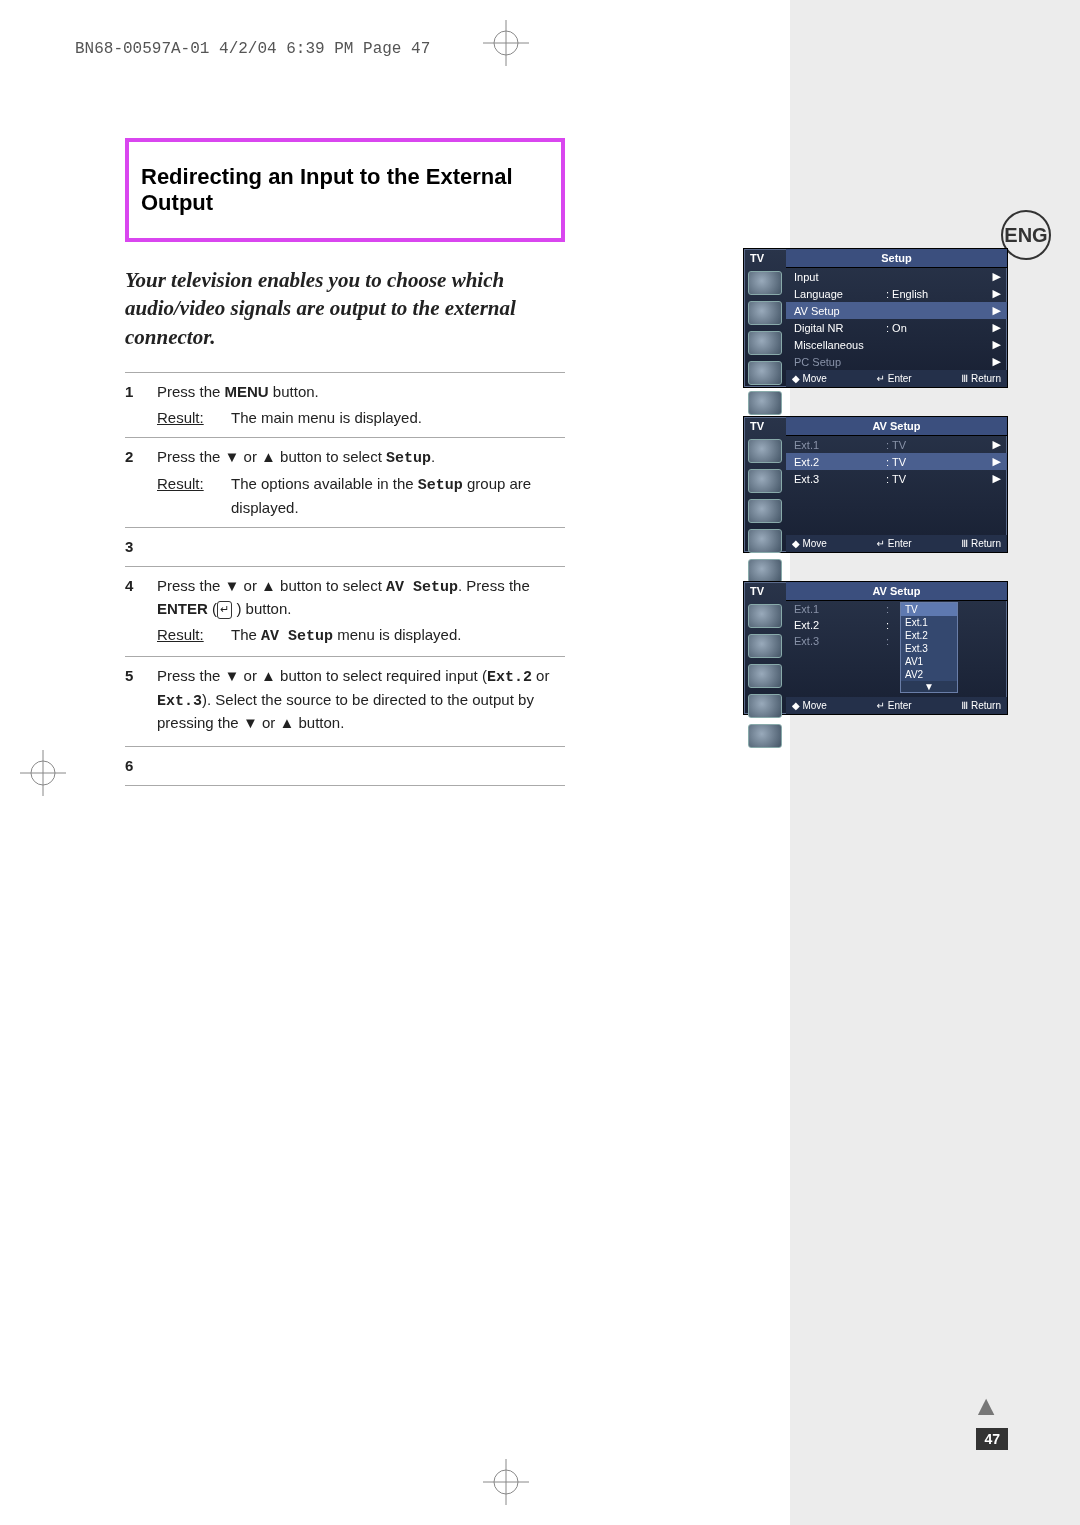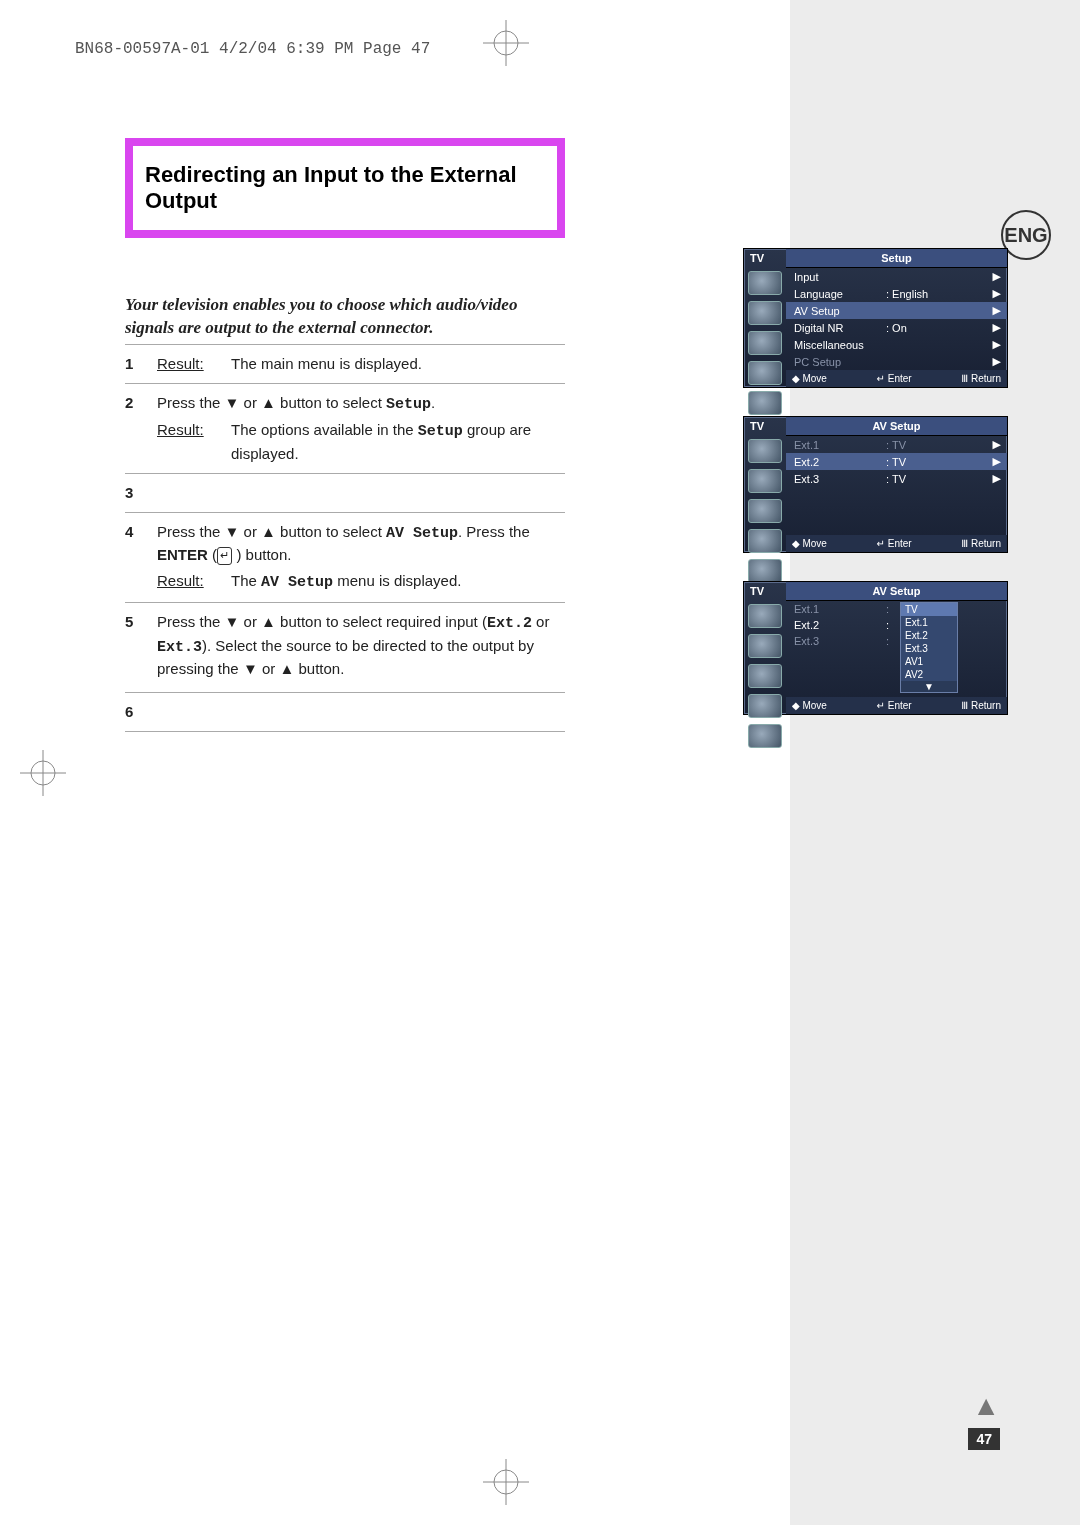--- a/index.html
+++ b/index.html
@@ -7,23 +7,23 @@
   .page { width: 1080px; height: 1525px; position: relative; border-radius: 20px; }
   .header-line { position: absolute; top: 40px; left: 75px; font-family: "Courier New", monospace; font-size: 16px; color: #555; }
   .crop-top { position: absolute; top: 20px; left: 483px; }
   .crop-bottom { position: absolute; bottom: 20px; left: 483px; }
   .crop-left { position: absolute; top: 750px; left: 20px; }
   .crop svg { display:block; }
 
   .eng-badge { position: absolute; top: 210px; right: 29px; width: 50px; height: 50px; border: 2px solid #333; border-radius: 50%; display:flex; align-items:center; justify-content:center; font-weight:bold; font-size:20px; color:#333; }
 
   .content { position: absolute; top: 138px; left: 125px; width: 440px; }
-  .title-box { border: 8px solid #d946ef; padding: 16px 12px; display: inline-block; margin-bottom: 56px; }
+  .title-box { border: 4px solid #d946ef; padding: 22px 12px; display: inline-block; margin-bottom: 24px; }
   .title-box h1 { font-size: 22px; font-weight: bold; font-family: Arial, Helvetica, sans-serif; }
-  .intro { font-style: italic; font-weight: bold; font-family: "Times New Roman", serif; font-size: 17px; line-height: 1.35; margin-bottom: 4px; color:#222; }
+  .intro { font-style: italic; font-weight: bold; font-family: "Times New Roman", serif; font-size: 21px; line-height: 1.35; margin-bottom: 21px; color:#222; }
 
   .steps { border-top: 1px solid #aaa; }
   .step { border-bottom: 1px solid #aaa; padding: 8px 0; display: flex; gap: 18px; font-size: 15px; line-height: 1.45; color:#222;}
   .step .num { width: 14px; font-weight: bold; flex-shrink:0; }
   .step .body { flex: 1; }
   .step .body p { margin-bottom: 4px; }
   .step .body .result-line { display:flex; gap:14px; }
   .step .body .result-line .rlabel { text-decoration: underline; min-width:60px; }
   .bold { font-weight: bold; }
   .mono { font-family: "Courier New", monospace; font-weight: bold; }
@@ -47,21 +47,21 @@
   .osd .row.hl { background:#4a5f8f; }
   .osd .row.dim .k, .osd .row.dim .v { color:#8892a8; }
   .osd .footer { margin-left:42px; display:flex; justify-content:space-between; padding:3px 6px; font-size:10px; background:#24304a;gap:48px; }
   .osd .footer span::before { margin-right:3px; }
 
   .osd .drop { position:absolute; top:20px; left:156px; width:58px; background:#34486f; border:1px solid #6a7ea8; font-size:10px;}
   .osd .drop .dopt { padding:1px 4px; color:#fff; }
   .osd .drop .dopt.sel { background:#5e79b0; }
   .osd .drop .darrow { text-align:center; background:#2a3a58; color:#fff;}
 
-  .page-num { position:absolute; bottom:75px; right:80px; background:#333; color:#fff; font-weight:bold; font-size:14px; padding:3px 8px; }
+  .page-num { position:absolute; bottom:75px; right:72px; background:#333; color:#fff; font-weight:bold; font-size:14px; padding:3px 8px; }
   .page-arrow { position:absolute; bottom:103px; right:80px; font-size:28px; color:#777; }
 </style>
 </head>
 <body>
 
 <div class="page">
   <div class="header-line">BN68-00597A-01  4/2/04  6:39 PM  Page 47</div>
 
   <div class="crop crop-top">
     <svg width="46" height="46">
@@ -92,20 +92,21 @@
   <div class="content">
     <div class="title-box">
       <h1>Redirecting an Input to the External Output</h1>
     </div>
     <p class="intro">Your television enables you to choose which audio/video signals are output to the external connector.</p>
 
     <div class="steps" id="steps">
         <div class="step">
           <div class="num">1</div>
           <div class="body">
+            <p>Press the <span class="bold">MENU</span> button.</p>
             <div class="result-line">
               <span class="rlabel">Result:</span>
               <span>The main menu is displayed.</span>
             </div>
           </div>
         </div>
         <div class="step">
           <div class="num">2</div>
           <div class="body">
             <p>Press the <span class="arrow">▼</span> or <span class="arrow">▲</span> button to select <span class="mono">Setup</span>.</p>

